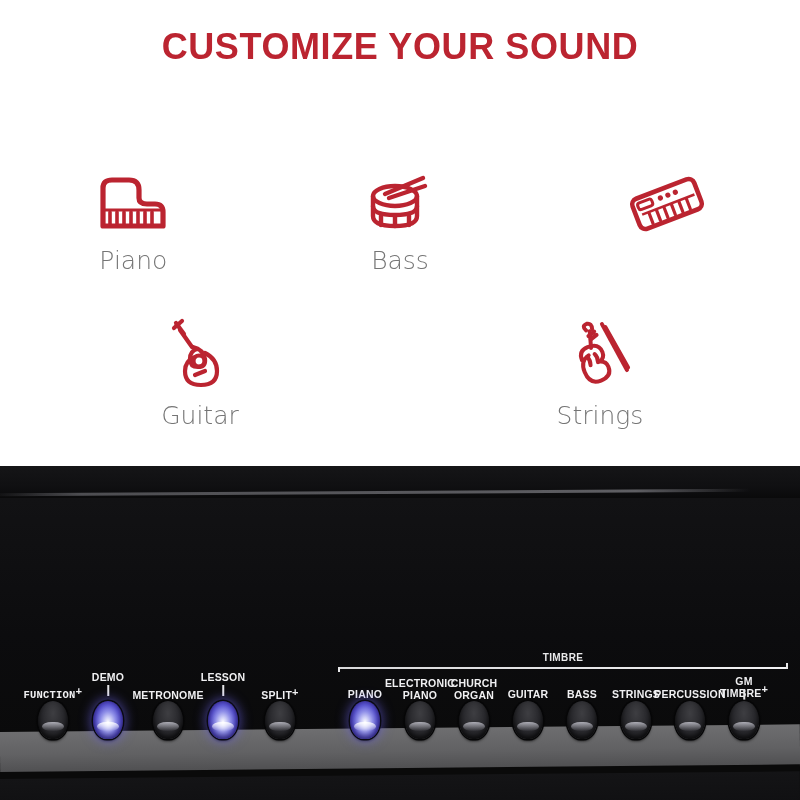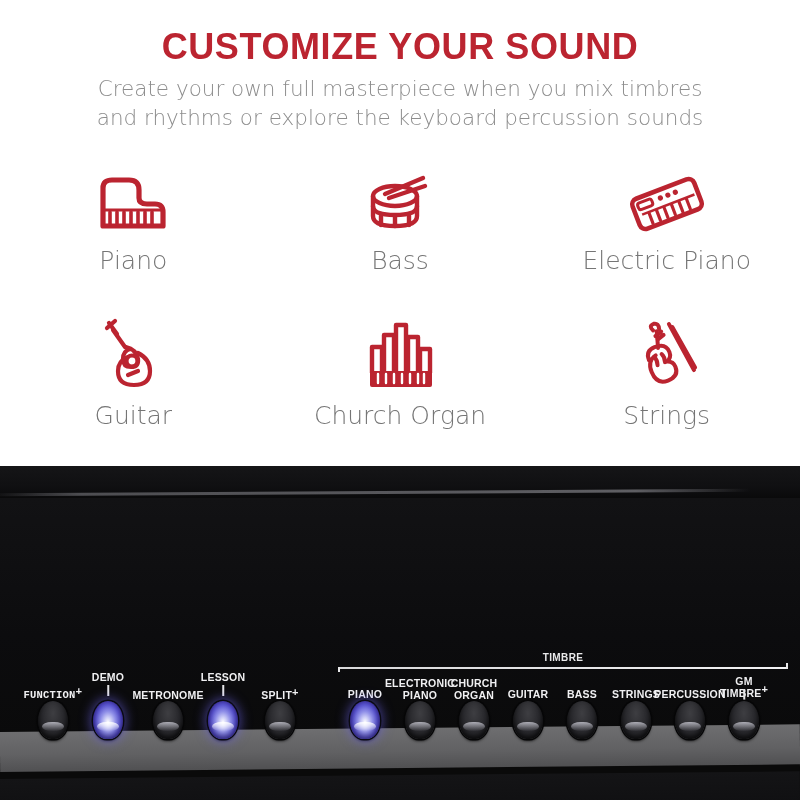--- a/index.html
+++ b/index.html
@@ -118,24 +118,20 @@
 </style>
 </head>
 <body>
 
 <div id="page">
 
   <section class="promo">
 
     <h1 class="headline">CUSTOMIZE YOUR SOUND</h1>
 
-    <div class="subline">
-      <div>Create your own full masterpiece when you mix timbres</div>
-      <div>and rhythms or explore the keyboard percussion sounds</div>
-    </div>
 
     <div class="grid">
 
       <div class="grid-row">
 
         <div class="cell">
           <div class="art">
             <svg width="76" height="62" viewBox="0 0 76 62">
               <g fill="none" stroke="#bb2430" stroke-width="5.2" stroke-linejoin="round" stroke-linecap="round">
                 <path d="M8 52 L8 14 Q8 6 17 6 L34 6 Q44 6 44 16 L44 24 Q44 30 52 30 L60 30 Q68 30 68 38 L68 52 Z"></path>
@@ -173,21 +169,20 @@
                 <circle cx="39" cy="24" r="2.6" fill="#bb2430"></circle>
                 <circle cx="47" cy="24" r="2.6" fill="#bb2430"></circle>
                 <circle cx="55" cy="24" r="2.6" fill="#bb2430"></circle>
                 <path d="M16 33 L72 33" stroke="#bb2430" stroke-width="2.6"></path>
                 <g stroke="#bb2430" stroke-width="3.2" stroke-linecap="round">
                   <path d="M23 34 L23 45 M31 34 L31 45 M39 34 L39 45 M47 34 L47 45 M55 34 L55 45 M63 34 L63 45"></path>
                 </g>
               </g>
             </svg>
           </div>
-          <div class="cap">Electric Piano</div>
         </div>
       </div>
 
       <div class="grid-row row2">
 
         <div class="cell">
           <div class="art">
             <svg width="66" height="74" viewBox="0 0 66 74">
               <g fill="none" stroke="#bb2430" stroke-width="4.2" stroke-linecap="round" stroke-linejoin="round">
                 <path d="M38 36 Q50 42 50 54 Q50 68 34 68 Q18 68 18 54 Q18 44 28 40"></path>
@@ -196,38 +191,20 @@
                 <path d="M9 6 L17 17"></path>
                 <path d="M7 11 L15 4"></path>
                 <circle cx="32" cy="44" r="5.5"></circle>
                 <path d="M28 58 L38 54"></path>
               </g>
             </svg>
           </div>
           <div class="cap">Guitar</div>
         </div>
 
-        <div class="cell">
-          <div class="art">
-            <svg width="72" height="74" viewBox="0 0 72 74">
-              <g fill="none" stroke="#bb2430" stroke-width="4.4" stroke-linejoin="round">
-                <path d="M8 56 L8 30 L18 30 L18 56"></path>
-                <path d="M20 56 L20 18 L30 18 L30 56"></path>
-                <path d="M32 56 L32 8  L42 8  L42 56"></path>
-                <path d="M44 56 L44 20 L54 20 L54 56"></path>
-                <path d="M56 56 L56 32 L66 32 L66 56"></path>
-              </g>
-              <rect x="6" y="54" width="62" height="16" rx="2" fill="#bb2430"></rect>
-              <g stroke="#ffffff" stroke-width="2.4" stroke-linecap="round">
-                <path d="M14 57 L14 66 M22 57 L22 66 M30 57 L30 66 M38 57 L38 66 M46 57 L46 66 M54 57 L54 66 M60 57 L60 66"></path>
-              </g>
-            </svg>
-          </div>
-          <div class="cap">Church Organ</div>
-        </div>
 
         <div class="cell">
           <div class="art">
             <svg width="74" height="74" viewBox="0 0 74 74">
               <g transform="rotate(-22 37 37)">
                 <g fill="none" stroke="#bb2430" stroke-width="4" stroke-linecap="round" stroke-linejoin="round">
                   <path d="M26 34 Q16 36 16 48 Q16 62 28 62 Q40 62 40 52 Q40 46 34 44 Q40 42 40 36 Q40 26 28 26 Q18 26 18 36"></path>
                   <path d="M31 28 L36 12"></path>
                   <path d="M33 10 Q30 4 36 4 Q41 5 39 11"></path>
                   <path d="M33 16 L40 14 M34 20 L41 18"></path>

